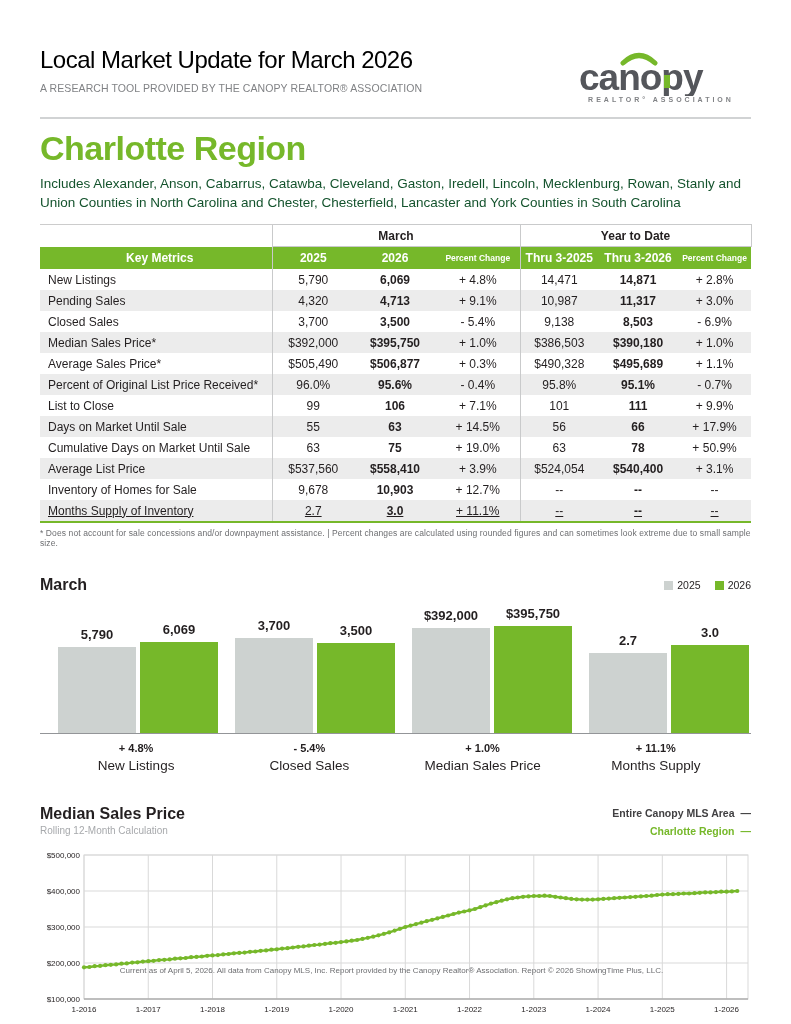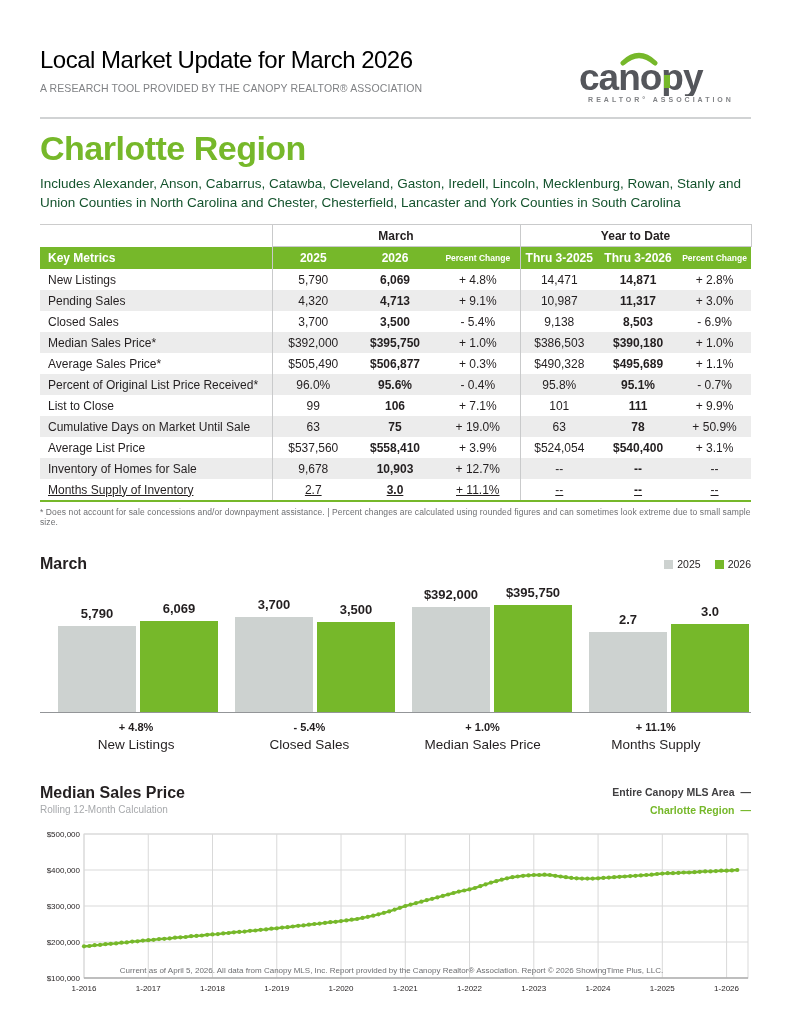--- a/index.html
+++ b/index.html
@@ -25,21 +25,21 @@
 
   
   table.metrics { width:711px; border-collapse:collapse; margin-top:12px; table-layout:fixed; }
   table.metrics col.c0{width:232px;} table.metrics col.c1{width:82px;} table.metrics col.c2{width:82px;}
   table.metrics col.c3{width:84px;} table.metrics col.c4{width:78px;} table.metrics col.c5{width:80px;}
   table.metrics col.c6{width:73px;}
   .grp-row td { background:#fff; font-size:17px; font-weight:bold; text-align:center; padding:3px 0 4px 0; color:#000; }
   .grp-row td.spacer { border-top:1px solid #ccc; }
   .grp-row td.boxed { border:1px solid #c9cacb; }
   .hdr-row th { background:#76b82a; color:#fff; font-size:12px; font-weight:bold; padding:4px 0 4px 0; }
-  .hdr-row th:first-child { text-align:left; padding-left:8px; }
+  .hdr-row th:first-child { text-align:center; padding-left:8px; }
   .hdr-row th.small { font-size:8.5px; }
   .metrics td { font-size:12px; padding:3.5px 2px; text-align:center; color:#231f20; }
   .metrics tbody td:first-child { text-align:left; padding-left:8px; }
   .metrics tbody tr:nth-child(even) td { background:#ececec; }
   .metrics td.vline, .metrics th.vline { border-left:1px solid #c9cacb; }
   .metrics td.b { font-weight:bold; }
   .metrics tbody tr:last-child td { border-bottom:2px solid #76b82a;text-decoration:underline; }
   .footnote { font-size:8.5px; color:#6d6e71; margin-top:5px; letter-spacing:0.1px; }
 
   
@@ -178,20 +178,29 @@
           <td>- 0.7%</td>
         </tr>
         <tr>
           <td>List to Close</td>
           <td class="vline">99</td>
           <td class="b">106</td>
           <td>+ 7.1%</td>
           <td class="vline">101</td>
           <td class="b">111</td>
           <td>+ 9.9%</td>
+        </tr>
+        <tr>
+          <td>Days on Market Until Sale</td>
+          <td class="vline">55</td>
+          <td class="b">63</td>
+          <td>+ 14.5%</td>
+          <td class="vline">56</td>
+          <td class="b">66</td>
+          <td>+ 17.9%</td>
         </tr>
         <tr>
           <td>Cumulative Days on Market Until Sale</td>
           <td class="vline">63</td>
           <td class="b">75</td>
           <td>+ 19.0%</td>
           <td class="vline">63</td>
           <td class="b">78</td>
           <td>+ 50.9%</td>
         </tr>

